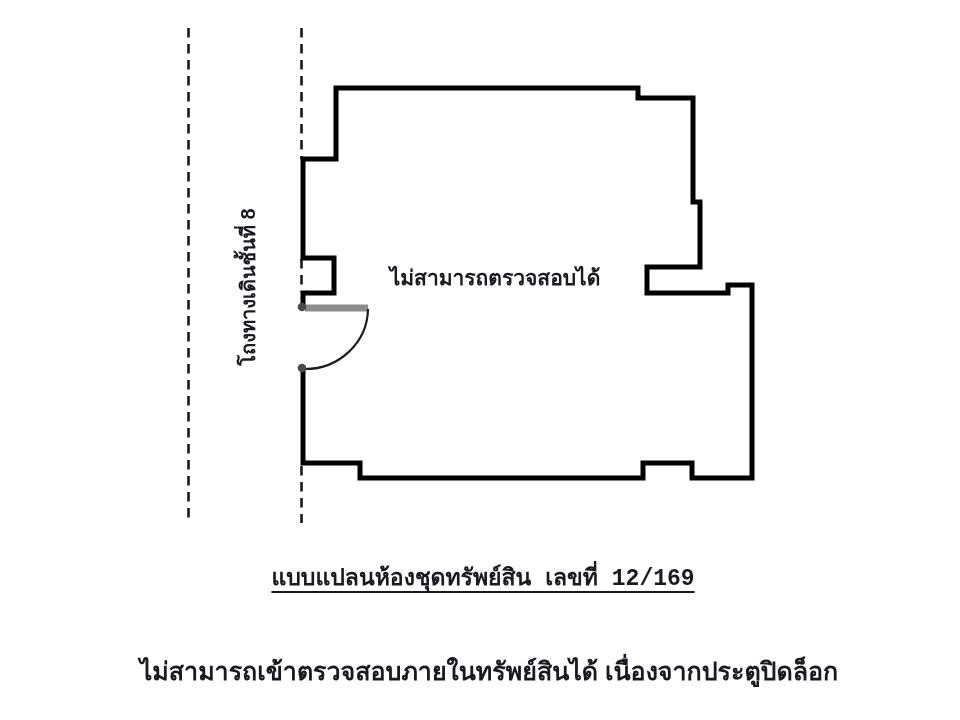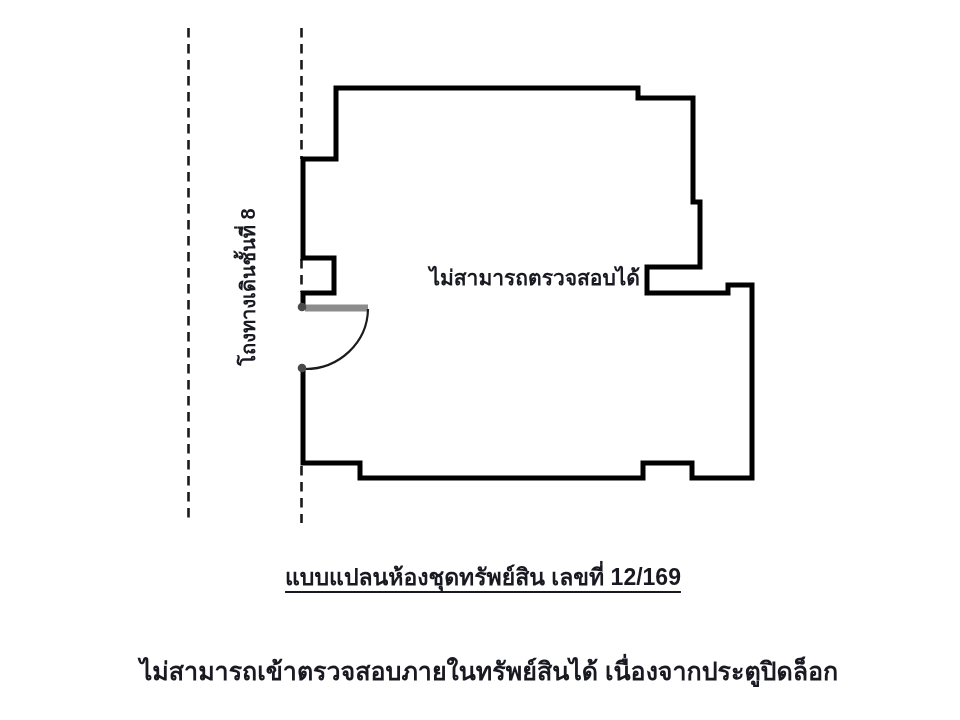--- a/index.html
+++ b/index.html
@@ -38,31 +38,32 @@
     text-align: center;
     line-height: 30px;
     transform: rotate(-90deg);
     transform-origin: 50% 50%;
   }
   .room-label {
     left: 350px;
     top: 261px;
     width: 290px;
     font-size: 21px;
-    text-align: right;
+    text-align: center;
   }
   .caption {
     left: 153px;
     top: 559px;
     width: 660px;
     font-size: 23px;
     text-align: center;
     text-decoration: underline;
     text-decoration-thickness: 2px;
     text-underline-offset: 6px;
+    font-family: Liberation Mono, monospace;
   }
   .footnote {
     left: 10px;
     top: 651px;
     width: 958px;
     font-size: 25px;
     text-align: center;
   }
 </style>
 </head>

